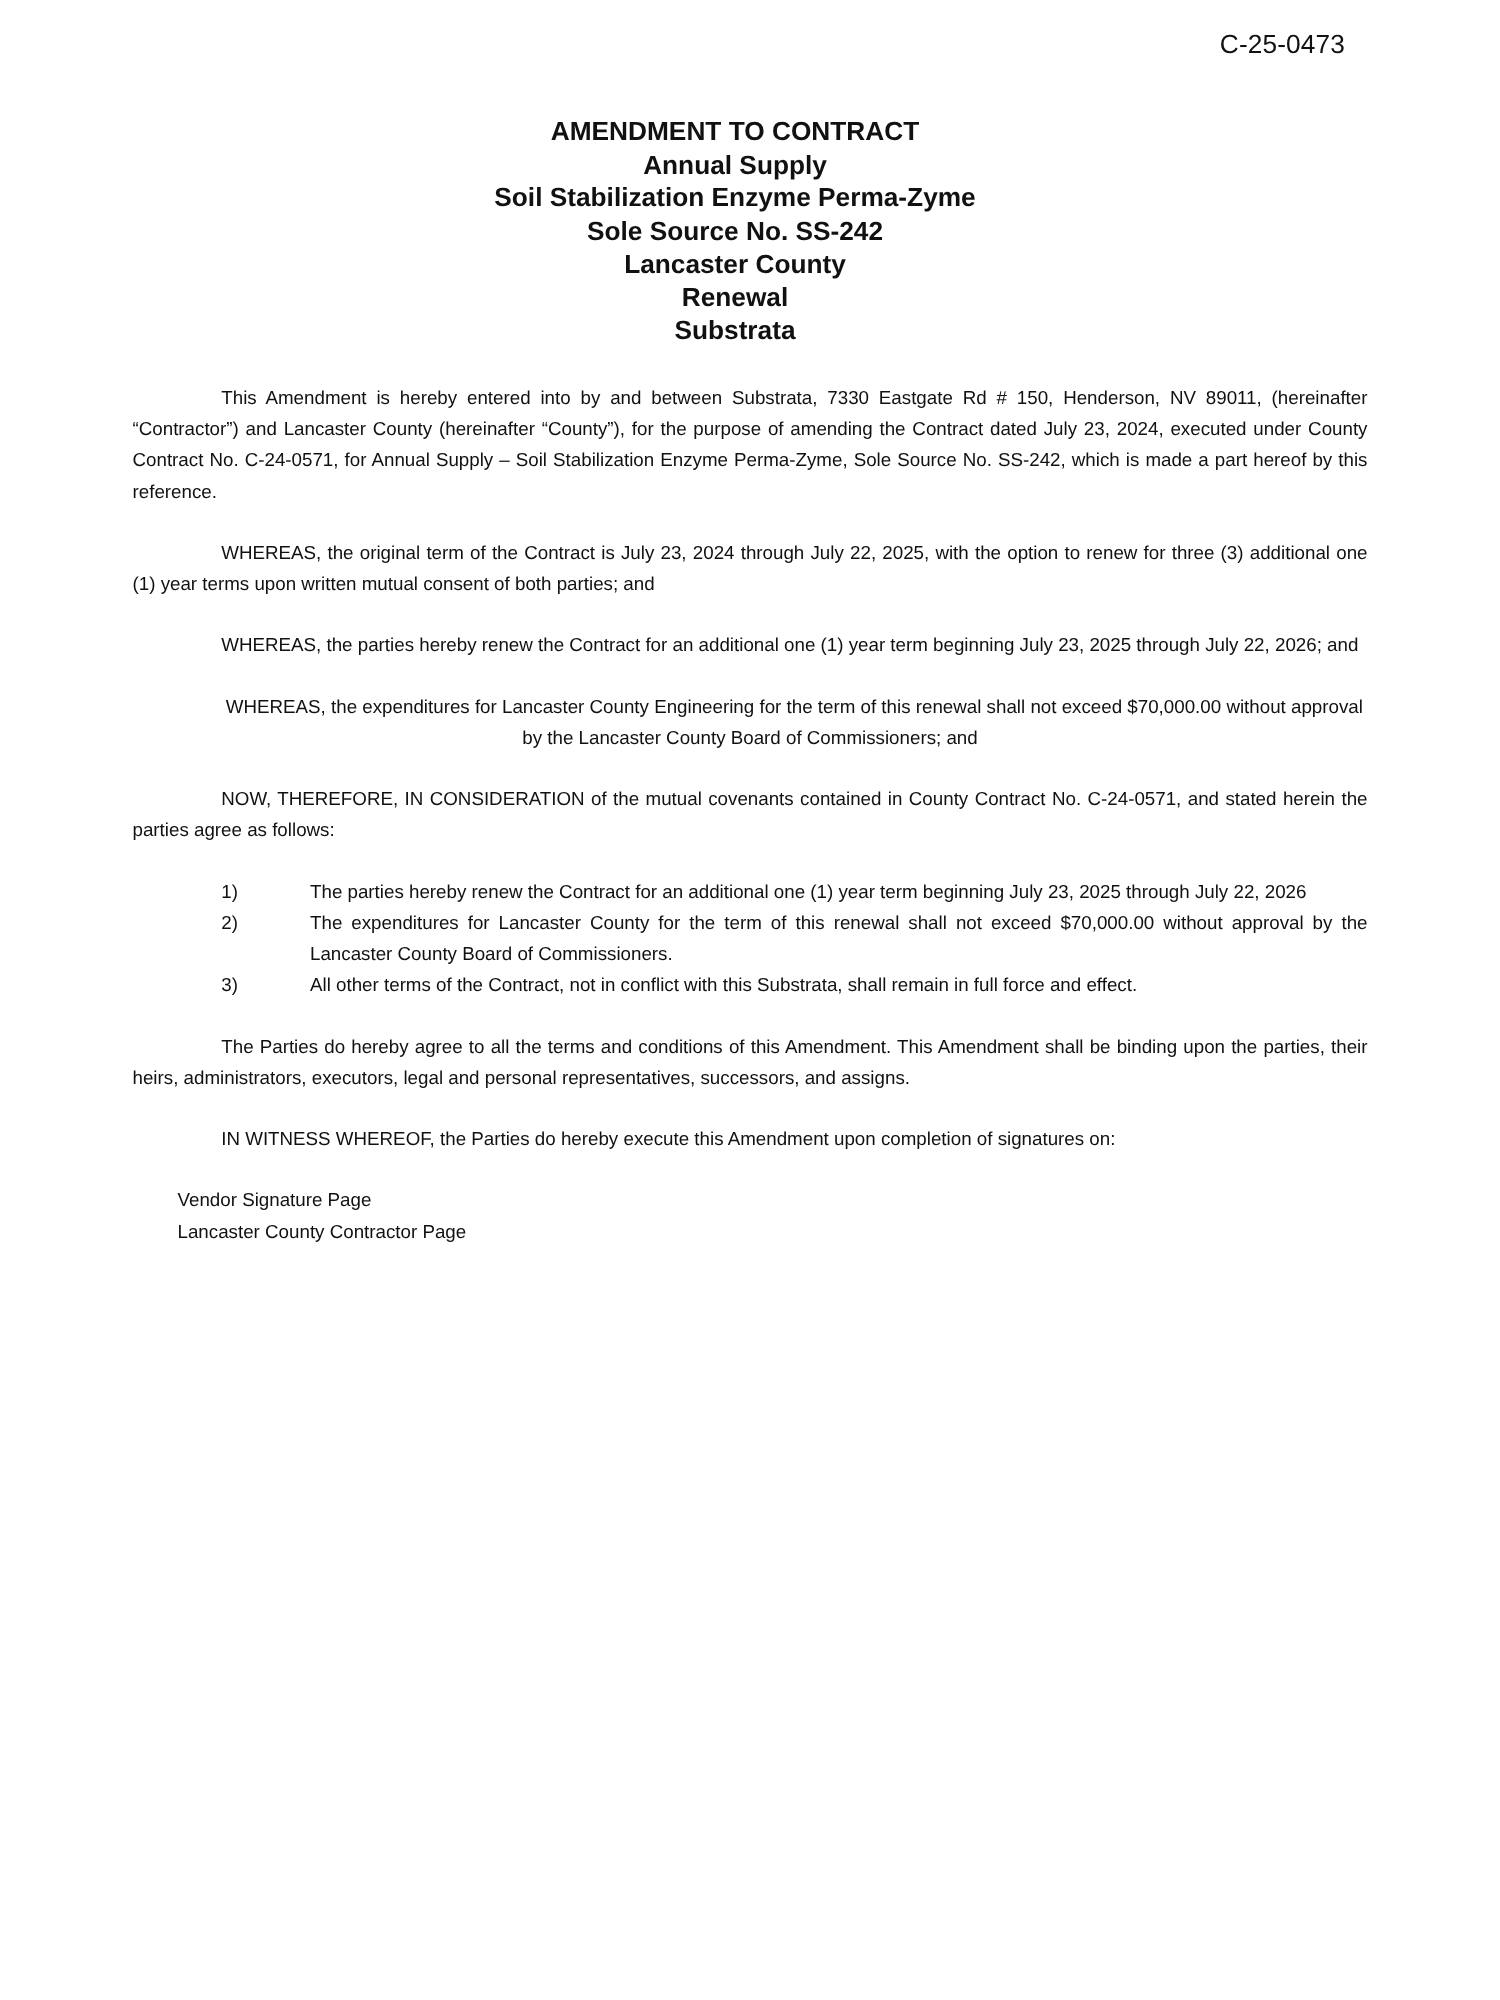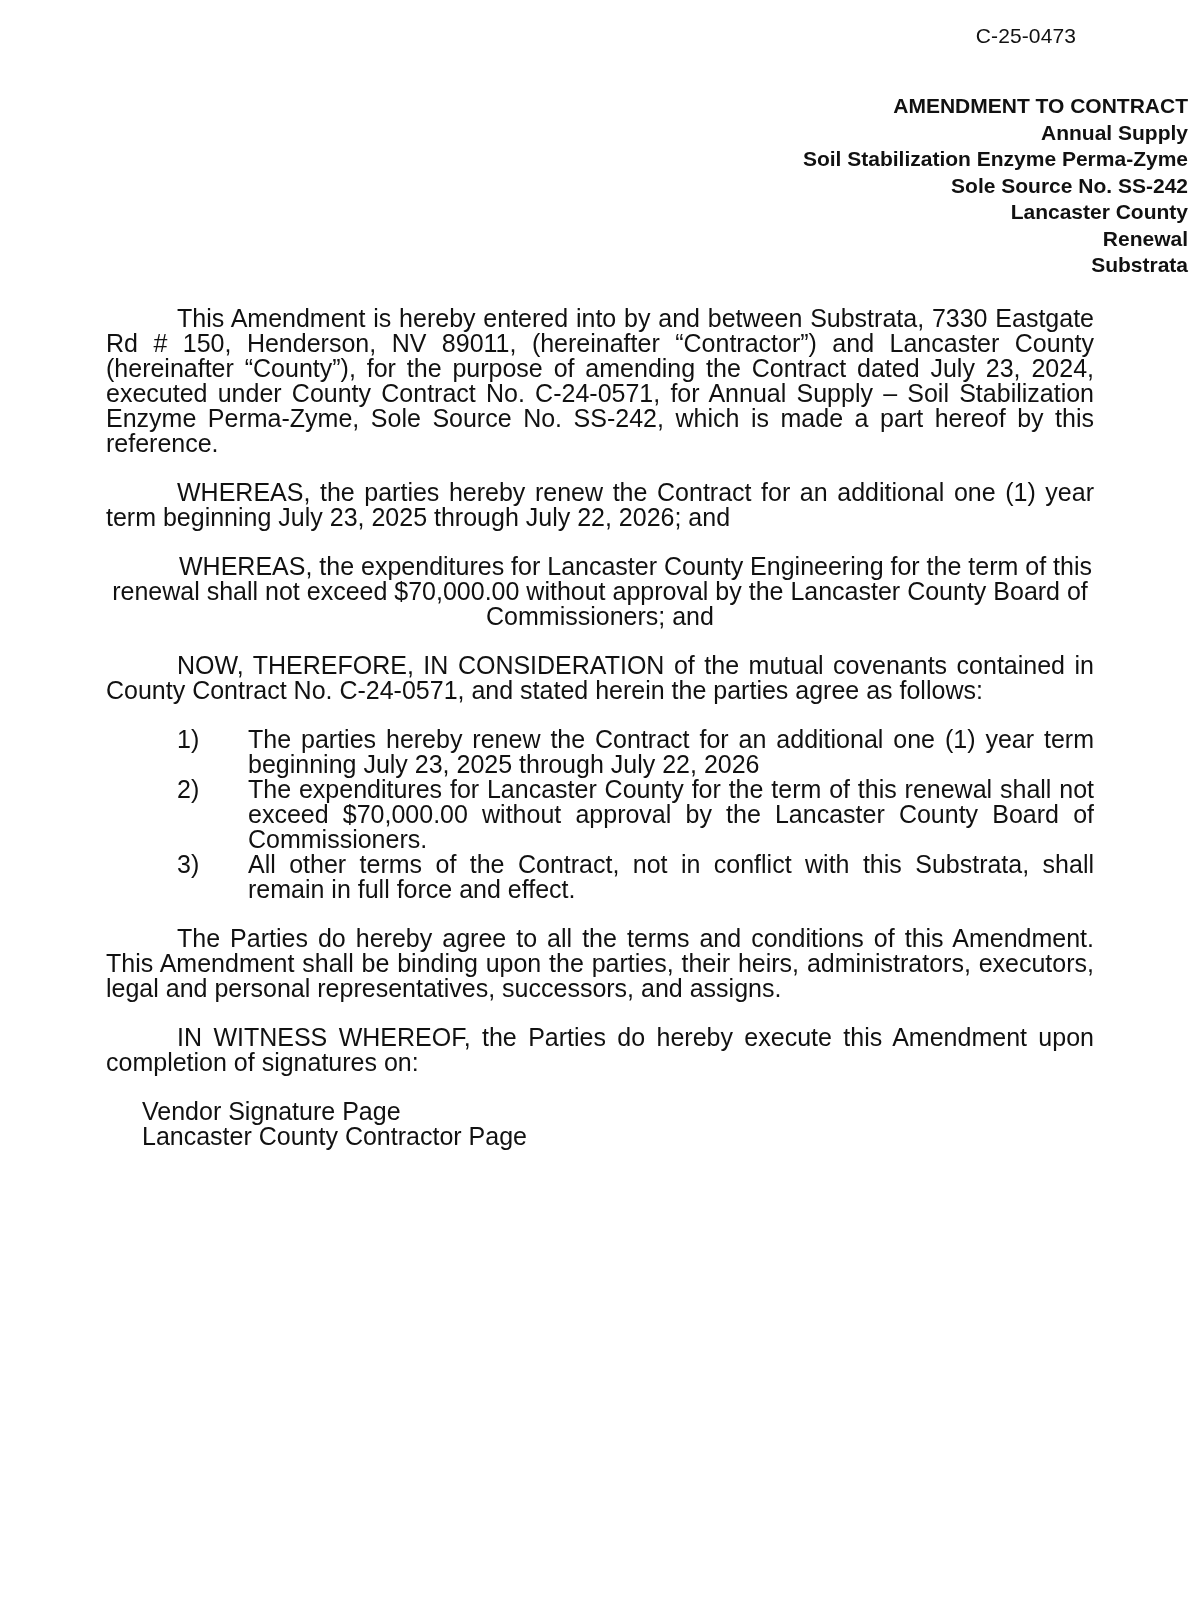--- a/index.html
+++ b/index.html
@@ -27,35 +27,35 @@
       top: 24px;
       right: 124px;
       font-size: 21px;
       letter-spacing: 0.1px;
     }
     .title-block {
       position: absolute;
       top: 93px;
       left: 0;
       width: 1200px;
-      text-align: right;
+      text-align: center;
     }
     .title-block div {
       font-weight: bold;
       font-size: 21px;
       line-height: 26.5px;
       position: relative;
       left: -12px;
     }
     .body {
       position: absolute;
       top: 306px;
       left: 106px;
       width: 988px;
-      font-size: 25px;
+      font-size: 15px;
       line-height: 25px;
     }
     .para {
       margin: 0 0 24px 0;
       text-align: justify;
       text-indent: 71px;
     }
     .para.last-left { text-align: center; }
     .list {
       margin: 0 0 24px 0;
@@ -90,20 +90,21 @@
     <div>Annual Supply</div>
     <div>Soil Stabilization Enzyme Perma-Zyme</div>
     <div>Sole Source No. SS-242</div>
     <div>Lancaster County</div>
     <div>Renewal</div>
     <div>Substrata</div>
   </div>
 
   <div class="body">
     <p class="para">This Amendment is hereby entered into by and between Substrata, 7330 Eastgate Rd # 150, Henderson, NV 89011, (hereinafter “Contractor”) and Lancaster County (hereinafter “County”), for the purpose of amending the Contract dated July 23, 2024, executed under County Contract No. C-24-0571, for Annual Supply – Soil Stabilization Enzyme Perma-Zyme, Sole Source No. SS-242, which is made a part hereof by this reference.</p>
+    <p class="para">WHEREAS, the original term of the Contract is July 23, 2024 through July 22, 2025, with the option to renew for three (3) additional one (1) year terms upon written mutual consent of both parties; and</p>
     <p class="para">WHEREAS, the parties hereby renew the Contract for an additional one (1) year term beginning July 23, 2025 through July 22, 2026; and</p>
     <p class="para last-left">WHEREAS, the expenditures for Lancaster County Engineering for the term of this renewal shall not exceed $70,000.00 without approval by the Lancaster County Board of Commissioners; and</p>
     <p class="para">NOW, THEREFORE, IN CONSIDERATION of the mutual covenants contained in County Contract No. C-24-0571, and stated herein the parties agree as follows:</p>
 
     <div class="list">
       <div class="list-item">
         <span class="list-num">1)</span>
         <span class="list-text">The parties hereby renew the Contract for an additional one (1) year term beginning July 23, 2025 through July 22, 2026</span>
       </div>
       <div class="list-item">

